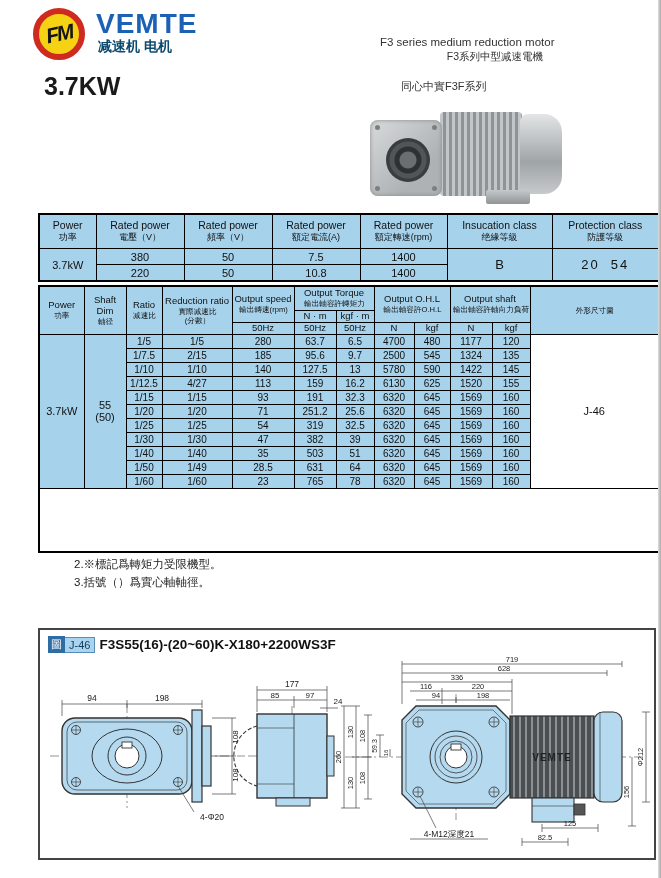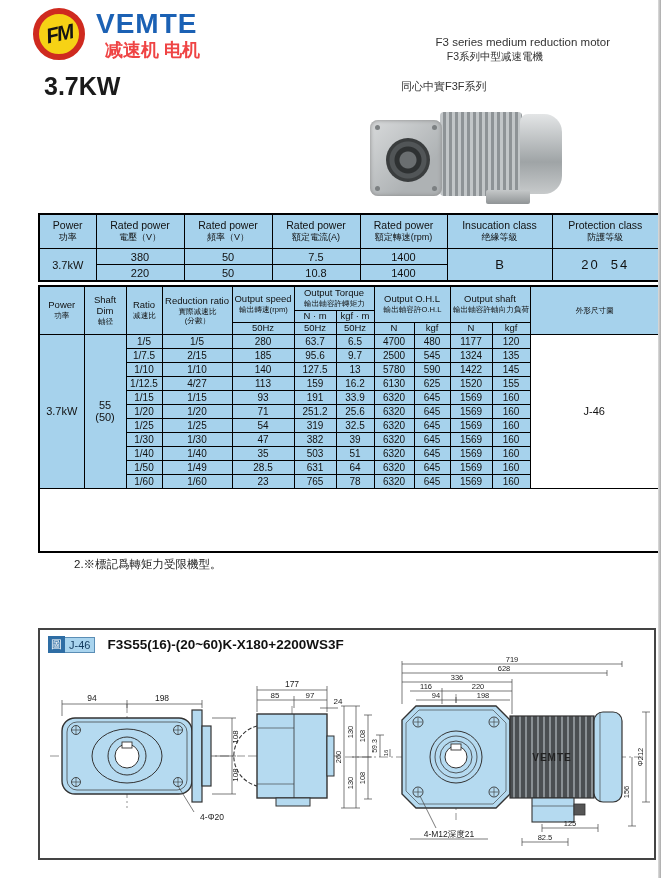--- a/index.html
+++ b/index.html
@@ -7,22 +7,22 @@
        font-family:"Liberation Sans",sans-serif;color:#111;overflow:hidden}
   .abs{position:absolute}
 
   
   .logo-circle{left:33px;top:8px;width:52px;height:52px;border-radius:50%;
     background:#f6d215;border:6px solid #cf2a1f;box-sizing:border-box;
     display:flex;align-items:center;justify-content:center}
   .logo-mark{font-weight:bold;font-style:italic;font-size:21px;color:#141414;
     transform:rotate(-12deg);letter-spacing:-2px}
   .brand{left:96px;top:8px;font-size:28px;font-weight:bold;color:#1b61b4;letter-spacing:1px}
-  .brand-sub{left:105px;top:38px;font-size:18px;font-weight:bold;color:#ef4444}
-  .series-en{left:380px;top:36px;width:230px;font-size:11.5px;color:#333;text-align:right}
+  .brand-sub{left:98px;top:38px;font-size:14px;font-weight:bold;color:#0c4a6e}
+  .series-en{left:380px;top:36px;width:230px;font-size:11.5px;color:#333;}
   .series-zh{left:380px;top:50px;width:230px;font-size:10.5px;color:#333;text-align:center}
   .power-title{left:44px;top:72px;font-size:25px;font-weight:bold;color:#1a1a1a}
   .series-note{left:401px;top:79px;font-size:11px;color:#333}
 
   
   .photo{left:368px;top:110px;width:196px;height:94px}
   .ph-gear{position:absolute;left:2px;top:10px;width:72px;height:76px;border-radius:8px;
     background:linear-gradient(135deg,#d8dadb,#aeb2b4 70%);box-shadow:inset 0 0 4px #888}
   .ph-boss{position:absolute;left:16px;top:18px;width:44px;height:44px;border-radius:50%;
     background:radial-gradient(circle at 50% 50%,#6a6e70 0 8px,#2e3132 9px 13px,#515557 14px 18px,#3a3d3e 19px 22px)}
@@ -59,21 +59,21 @@
   .notes{left:40px;top:556px;font-size:11.5px;line-height:1.55;color:#222}
   .notes .ind{padding-left:34px}
 
   
   .draw-box{left:38px;top:628px;width:618px;height:232px;border:2px solid #444;
     box-sizing:border-box;background:#fff}
   .draw-title{position:absolute;left:8px;top:6px;display:flex;align-items:center}
   .badge-tu{background:#2e6da4;color:#fff;font-size:11px;padding:1px 3px}
   .badge-ref{background:#a9d4ee;color:#123a5e;font-size:11px;padding:1px 4px;
     border:1px solid #5a8db5;border-left:none}
-  .draw-code{font-size:13.5px;font-weight:bold;margin-left:12px;color:#111}
+  .draw-code{font-size:13.5px;font-weight:bold;margin-left:4px;color:#111}
   svg text{font-family:"Liberation Sans",sans-serif;fill:#222}
 
   .edge-shade{left:658px;top:0;width:3px;height:878px;background:linear-gradient(90deg,#ddd,#aaa)}
 </style>
 </head>
 <body>
 
 <div class="abs logo-circle">
   <span class="logo-mark">FM</span>
 </div>
@@ -273,21 +273,21 @@
         <td>6130</td>
         <td>625</td>
         <td>1520</td>
         <td>155</td>
       </tr>
       <tr>
         <td>1/15</td>
         <td>1/15</td>
         <td>93</td>
         <td>191</td>
-        <td>33.9</td>
+        <td>32.3</td>
         <td>6320</td>
         <td>645</td>
         <td>1569</td>
         <td>160</td>
       </tr>
       <tr>
         <td>1/20</td>
         <td>1/20</td>
         <td>71</td>
         <td>251.2</td>
@@ -353,20 +353,21 @@
         <td>160</td>
       </tr>
       <tr>
         <td class="filler" colspan="12"></td>
       </tr>
     </tbody>
 </table>
 
 <div class="abs notes">
   <div class="ind">2.※標記爲轉矩力受限機型。</div>
+  <div class="ind">3.括號（）爲實心軸軸徑。</div>
 </div>
 
 <div class="abs draw-box">
   <div class="draw-title">
     <span class="badge-tu">圖</span>
     <span class="badge-ref">J-46</span>
     <span class="draw-code">F3S55(16)-(20~60)K-X180+2200WS3F</span>
   </div>
 
   <svg width="612" height="200" viewBox="0 0 612 200" style="position:absolute;left:2px;top:26px">

